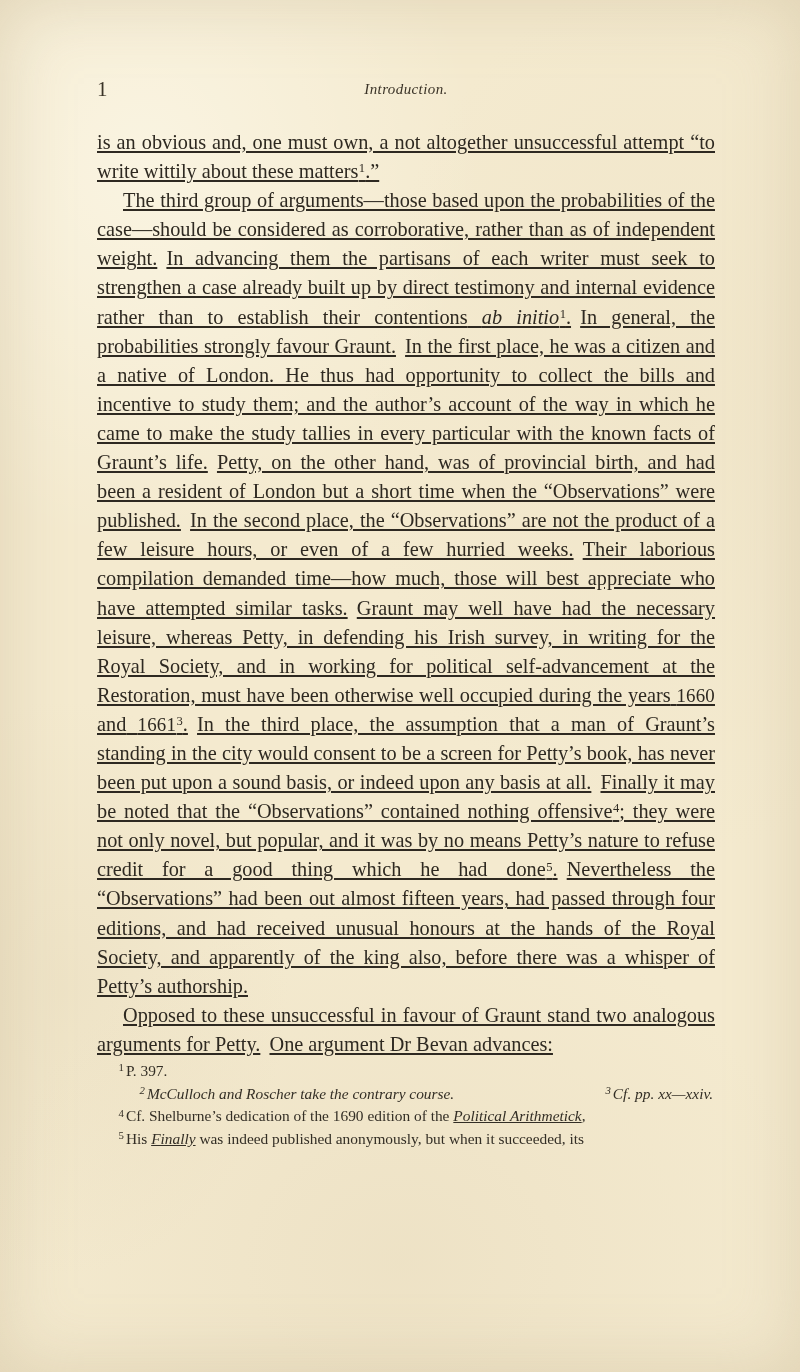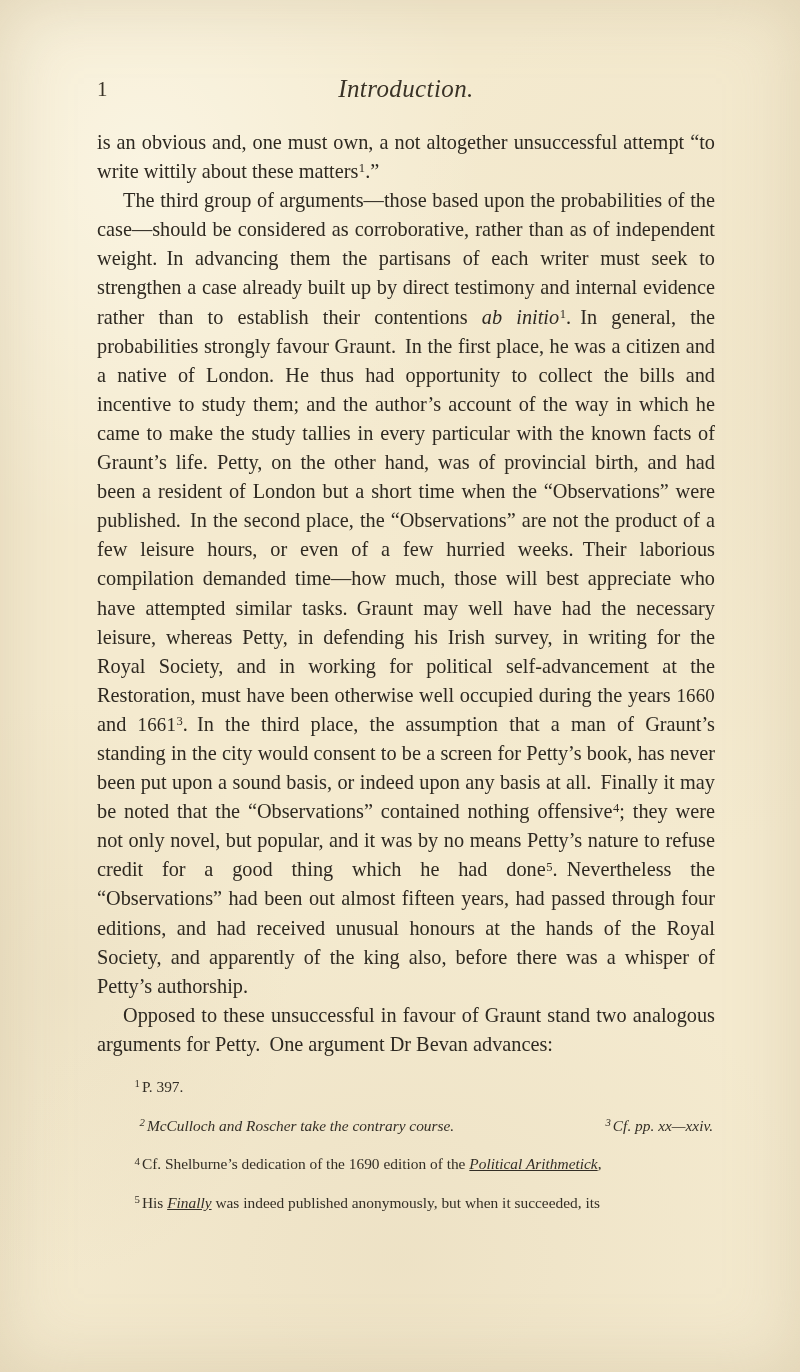--- a/index.html
+++ b/index.html
@@ -60,21 +60,21 @@
     color: #3a3327;
     font-family: "Liberation Serif", "DejaVu Serif", serif;
   }
   .head-title {
     position: absolute;
     left: 0;
     right: 0;
     top: 0;
     text-align: center;
     font-style: italic;
-    font-size: 25px;
+    font-size: 15px;
     line-height: 26px;
     letter-spacing: 0.4px;
     color: #3a3327;
   }
 
   
   .body-text {
     position: absolute;
     top: 128px;
     left: 0;
@@ -82,20 +82,21 @@
     font-size: 20.3px;
     line-height: 29.1px;
     text-align: justify;
     text-justify: inter-word;
     color: #2e2921;
     -webkit-font-smoothing: antialiased;
   }
   .body-text p {
     margin: 0;
     text-indent: 0;
+    text-decoration: underline;
   }
   .body-text p.indent {
     text-indent: 26px;
   }
   .body-text i {
     font-style: italic;
   }
   sup {
     font-size: 0.62em;
     vertical-align: 0.46em;
@@ -115,21 +116,21 @@
     position: absolute;
     left: 0;
     top: 1060px;
     width: 618px;
     font-size: 15.4px;
     line-height: 22.6px;
     color: #332e25;
     text-align: justify;
   }
   .footnotes .fn {
-    margin: 16px;
+    margin: 0;
     text-indent: 21px;
   }
   .footnotes .fn.cont {
     text-indent: 0;
   }
   .footnotes .fn i {
     font-style: italic;
     text-decoration: underline;
   }
   .footnotes sup {

